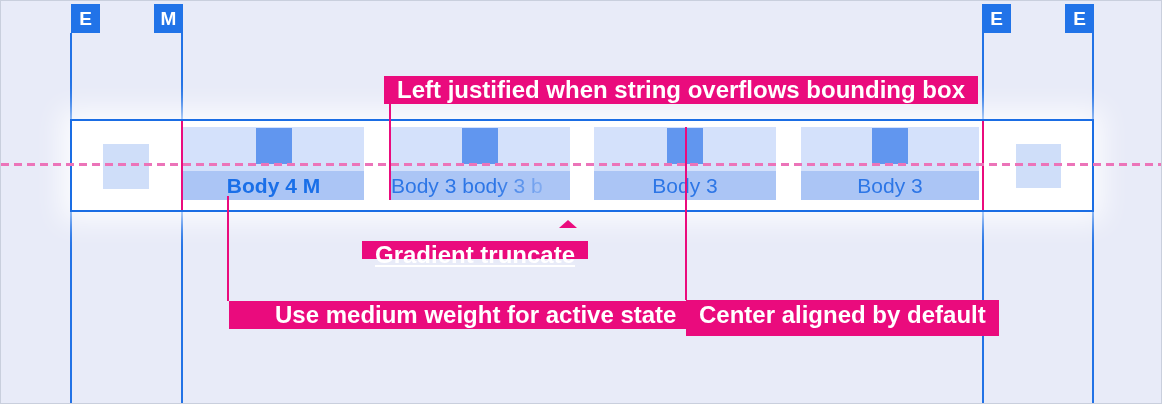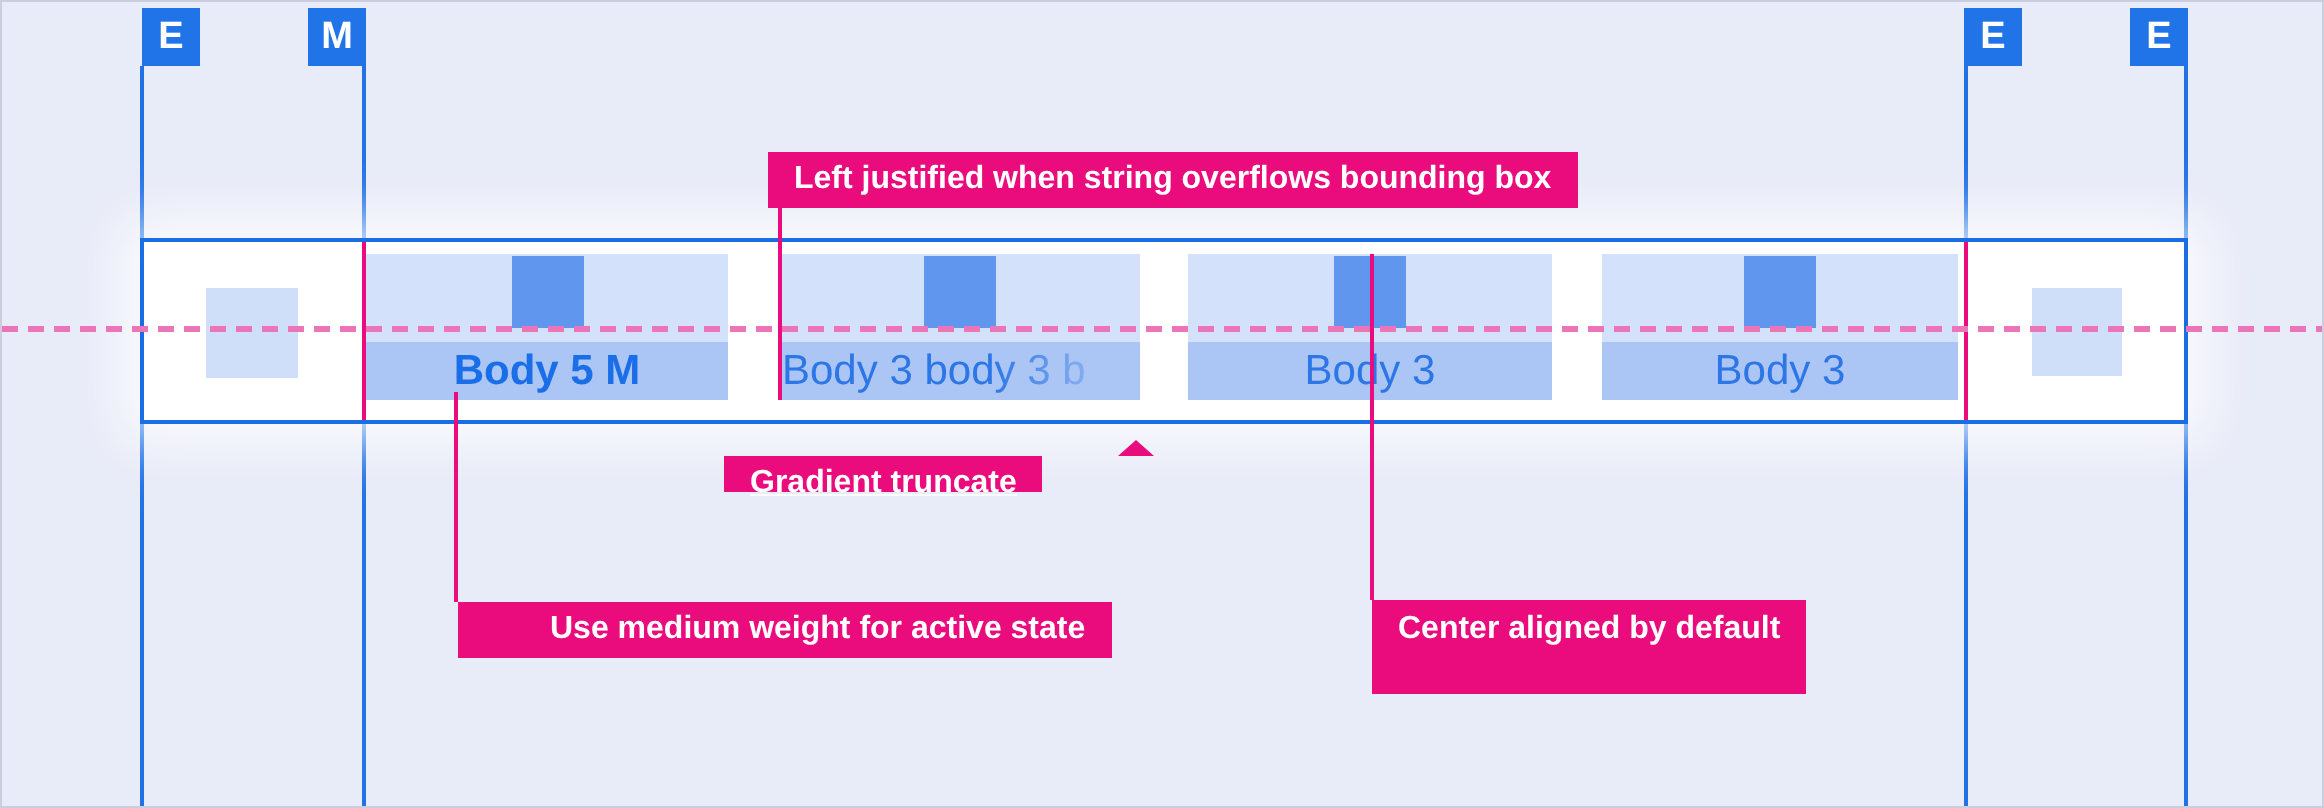--- a/index.html
+++ b/index.html
@@ -62,28 +62,28 @@
   
   .dash-line{
     position:absolute;left:0;top:162px;width:1162px;height:3px;
     background:repeating-linear-gradient(90deg,#ec74b9 0 8px,transparent 8px 13px);
     z-index:35;
   }
   
   .callout{
     position:absolute;height:28px;
     background:#ea0b7d;color:#fff;
-    font-size:16px;font-weight:700;line-height:28px;
+    font-size:24px;font-weight:700;line-height:28px;
     padding:0 13px;white-space:nowrap;
     z-index:55;
   }
   .callout.overflow{left:383px;top:75px;}
-  .callout.truncate{left:361px;top:227px;height:18px;line-height:27px;text-decoration:underline;}
+  .callout.truncate{left:361px;top:240px;height:18px;line-height:27px;text-decoration:underline;}
   .callout.active  {left:228px;top:300px;padding-left:46px;}
-  .callout.center  {left:685px;top:299px;height:47px;line-height:29px;}
+  .callout.center  {left:685px;top:299px;height:36px;line-height:29px;}
   .ann-line{position:absolute;width:2px;background:#ea0b7d;z-index:40;}
   .ann-line.l1{left:388px;top:103px;height:96px;}
   .ann-line.l2{left:226px;top:195px;height:105px;}
   .ann-line.l3{left:684px;top:126px;height:173px;}
   .pointer-up{
     position:absolute;left:558px;top:219px;width:0;height:0;
     border-left:9px solid transparent;border-right:9px solid transparent;
     border-bottom:8px solid #ea0b7d;
     z-index:55;
   }
@@ -106,21 +106,21 @@
   <div class="band"></div>
   <div class="pink-seg at-m"></div>
   <div class="pink-seg at-e"></div>
 
   <div class="pad-square left"></div>
   <div class="pad-square right"></div>
 
   <div class="tab tab1">
     <div class="pad-block"></div>
     <div class="sq"></div>
-    <div class="label active">Body 5 M</div>
+    <div class="label active">Body 4 M</div>
   </div>
 
   <div class="tab tab2">
     <div class="pad-block"></div>
     <div class="sq"></div>
     <div class="label leftalign">Body 3 body 3 b</div>
     <div class="fade-overlay" style="top:44px;height:29px;bottom:auto;"></div>
   </div>
 
   <div class="tab tab3">

